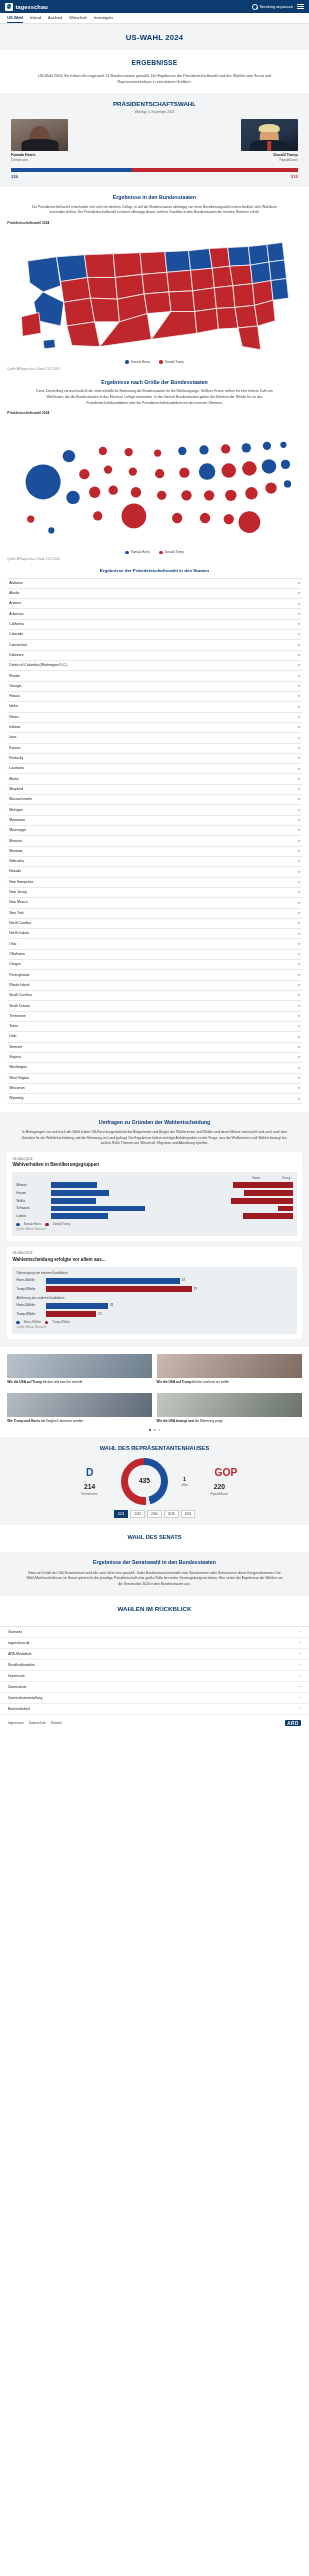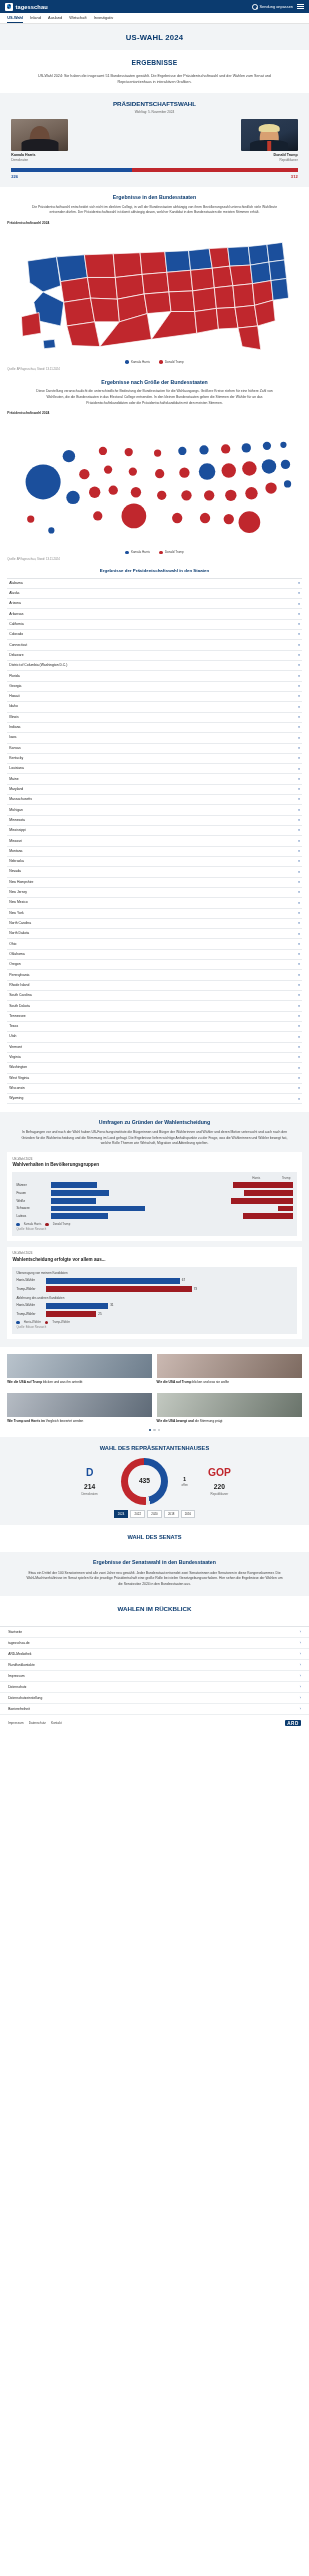--- a/index.html
+++ b/index.html
@@ -140,21 +140,21 @@
   .house { background:#f2f4f6; margin-top:6.2px; padding:7.2px 0 7.2px; }
   .house h2 { margin:0; text-align:center; font-size:5.7px; color:#0b3b6f; font-weight:bold;}
   .donutrow { display:flex; align-items:center; justify-content:center; gap:13.4px; margin-top:5.2px;}
   .donut { width:47px;height:47px;border-radius:50%; position:relative;
            background:conic-gradient(#1b4f9c 0 46%, #e6e9ec 46% 49%, #c0272d 49% 100%); }
   .donut .hole { position:absolute; inset:7.2px; background:#f2f4f6; border-radius:50%; display:flex;align-items:center;justify-content:center;}
   .donut .hole b { font-size:6.7px; color:#222;}
   .partyside { text-align:center; width:36px; }
   .partyside .glyph { font-size:10.3px; font-weight:bold; }
   .partyside .glyph.d { color:#1b4f9c; }
-  .partyside .glyph.r { color:#c0272d; }
+  .partyside .glyph.r { color:#c0272d;text-align:right; }
   .partyside .n { font-size:6.7px; font-weight:bold; margin-top:1px;}
   .partyside .t { font-size:3px; color:#666; }
   .offenmid { text-align:center; }
   .offenmid .n { font-size:5.7px; font-weight:bold; }
   .offenmid .t { font-size:3px; color:#666;}
   .tabs { display:flex; gap:2.1px; justify-content:center; margin-top:5.2px; }
   .tabs .tb { font-size:2.9px; padding:1px 3.1px; border:0.5px solid #c9ced3; background:#fff; color:#333;}
   .tabs .tb.on { background:#0b3b6f; color:#fff; border-color:#0b3b6f;}
 
   

